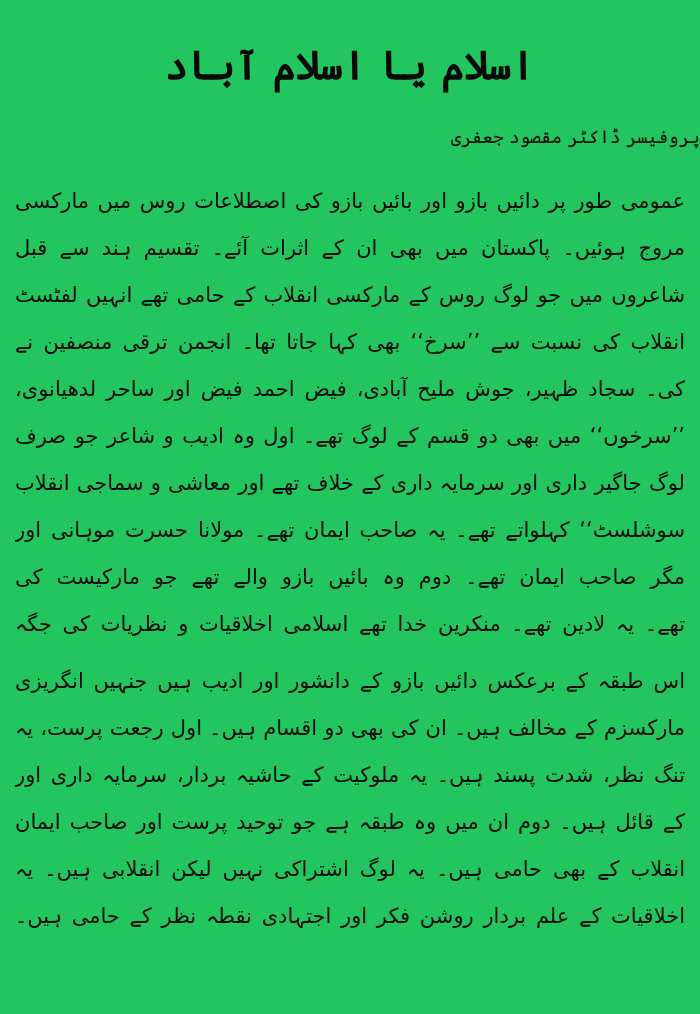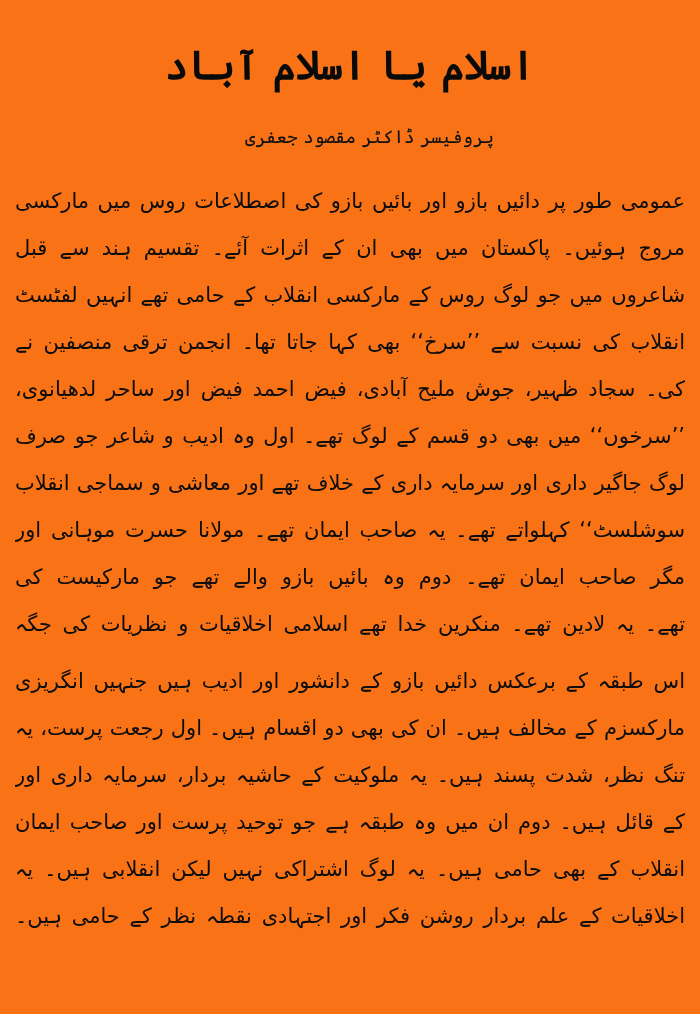--- a/index.html
+++ b/index.html
@@ -4,39 +4,39 @@
 <style>
   html, body {
     margin: 0;
     padding: 0;
     background: #ffffff;
   }
   .page {
     position: relative;
     width: 700px;
     height: 1014px;
-    background: #f97316;
+    background: #22c55e;
     color: #0d0d0d;
     overflow: hidden;
     direction: rtl;
     font-family: "DejaVu Sans", sans-serif;
   }
   .page-title {
     margin-top: 36px;
     text-align: center;
     font-family: "DejaVu Serif", serif;
     font-weight: 700;
     font-size: 40px;
     line-height: 58px;
     letter-spacing: 1px;
     color: #0a0a0a;
   }
   .author-line {
     margin-top: 28px;
-    text-align: center;
+    text-align: right;
     font-family: "DejaVu Serif", serif;
     font-size: 18px;
     line-height: 30px;
     color: #111111;
     padding-left: 39px;
   }
   .body-text {
     margin: 26px 15px 0 15px;
     font-size: 21px;
     color: #0d0d0d;

